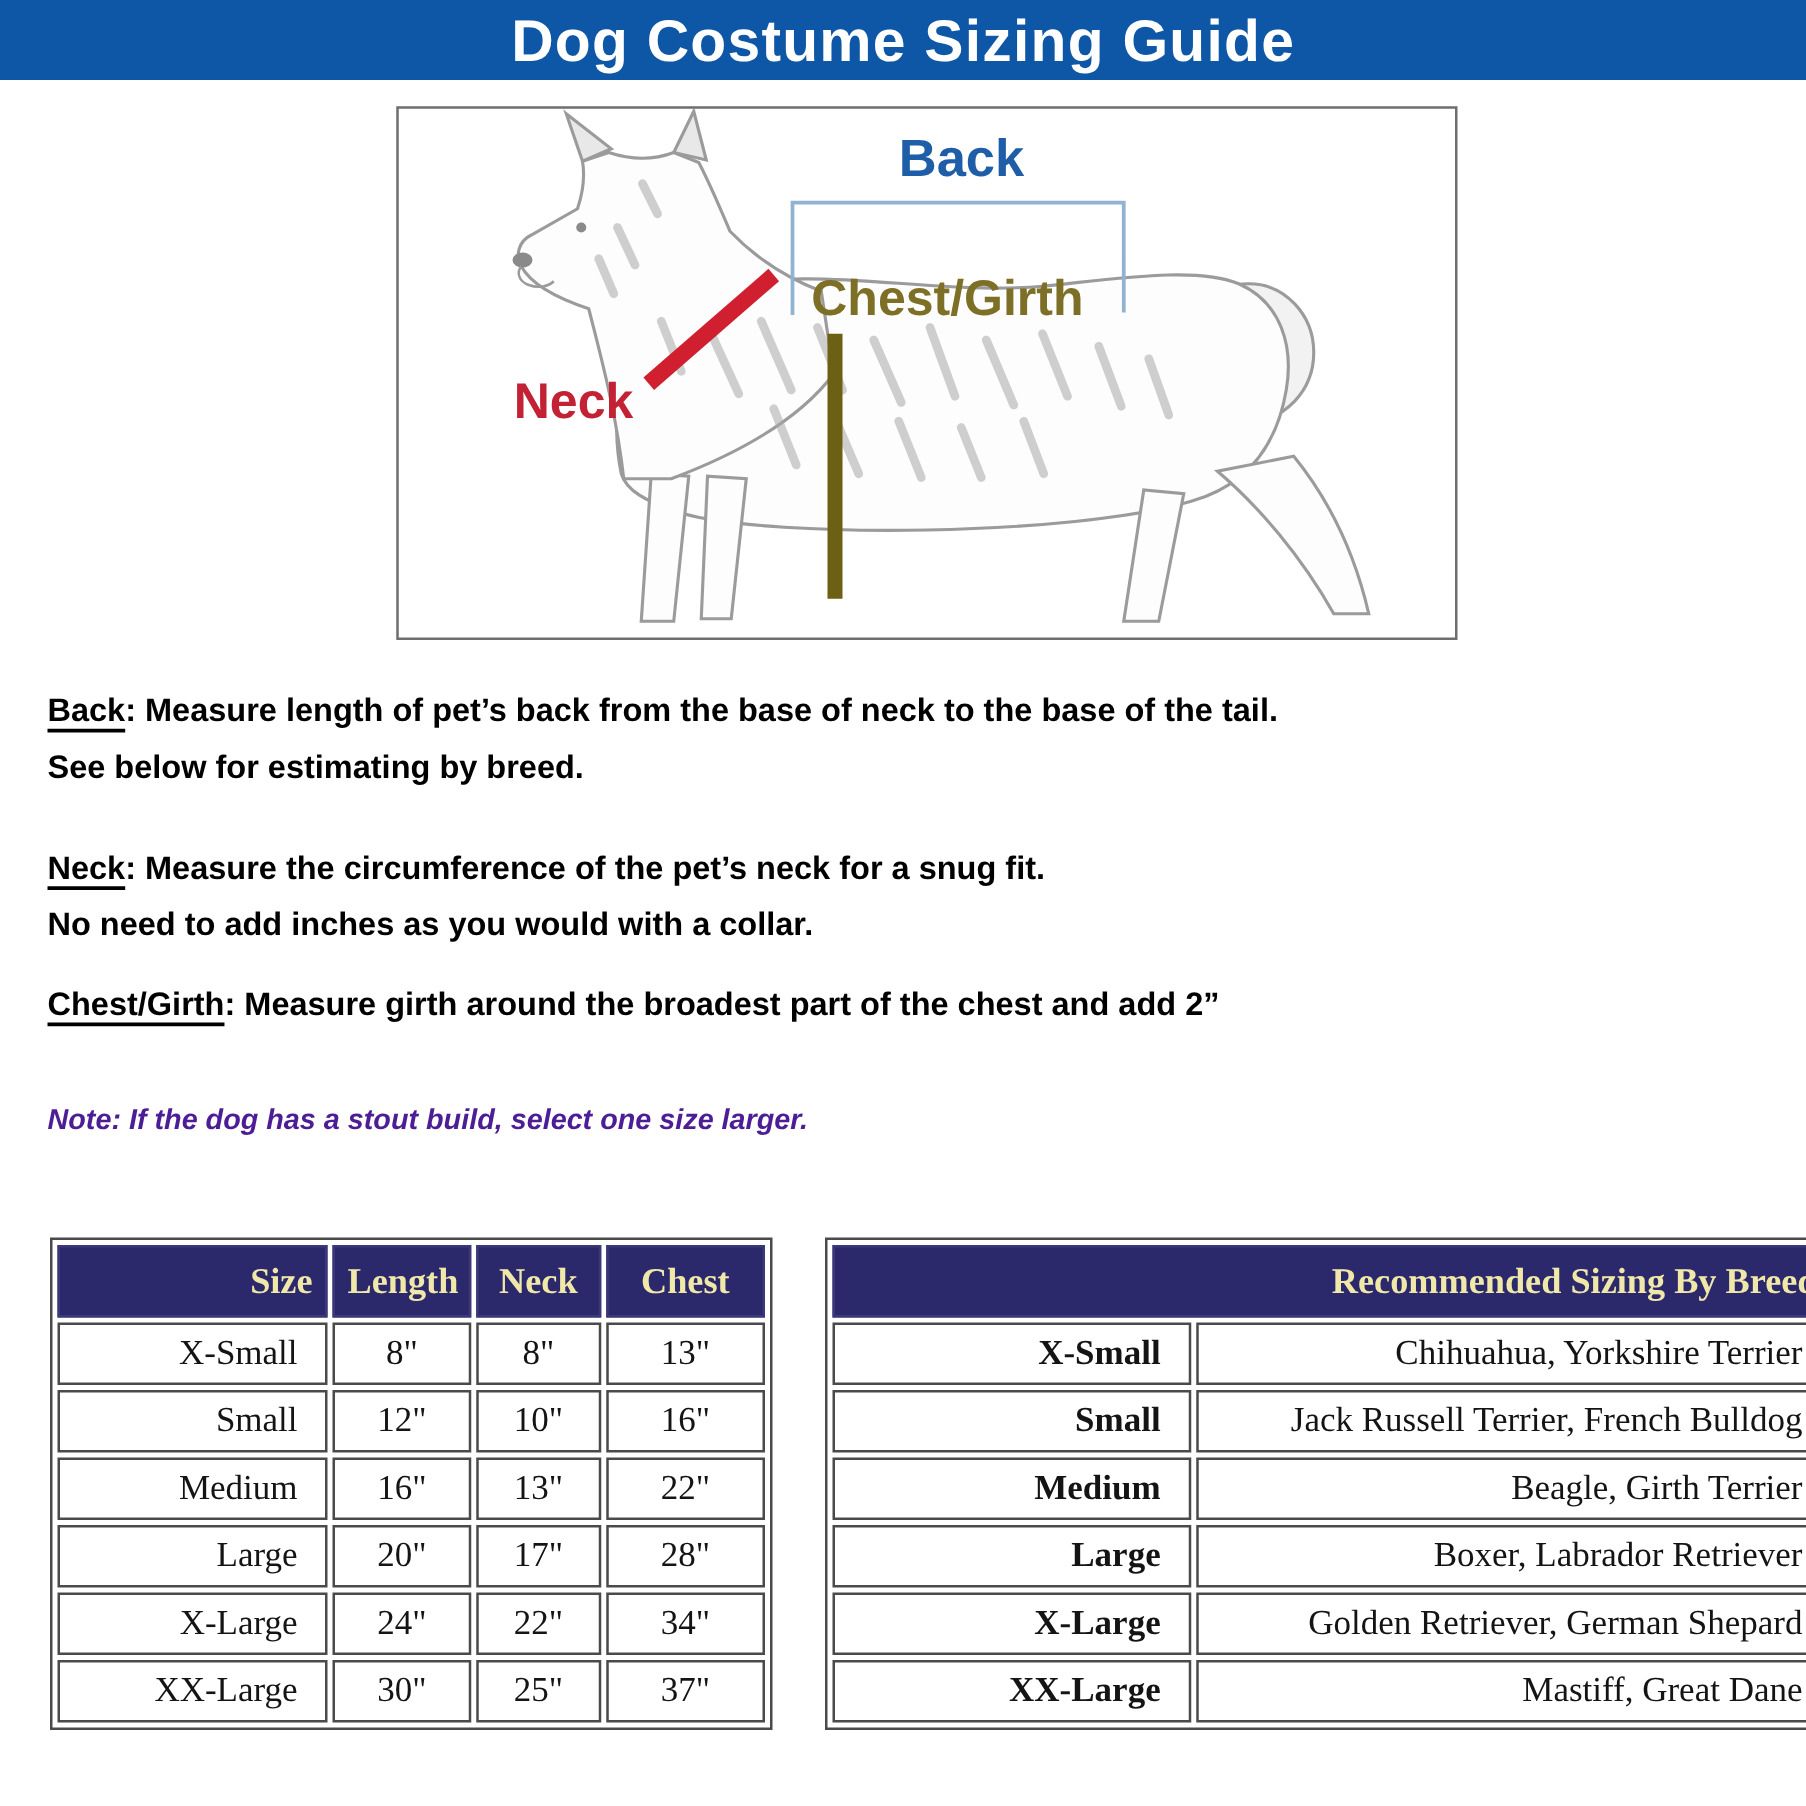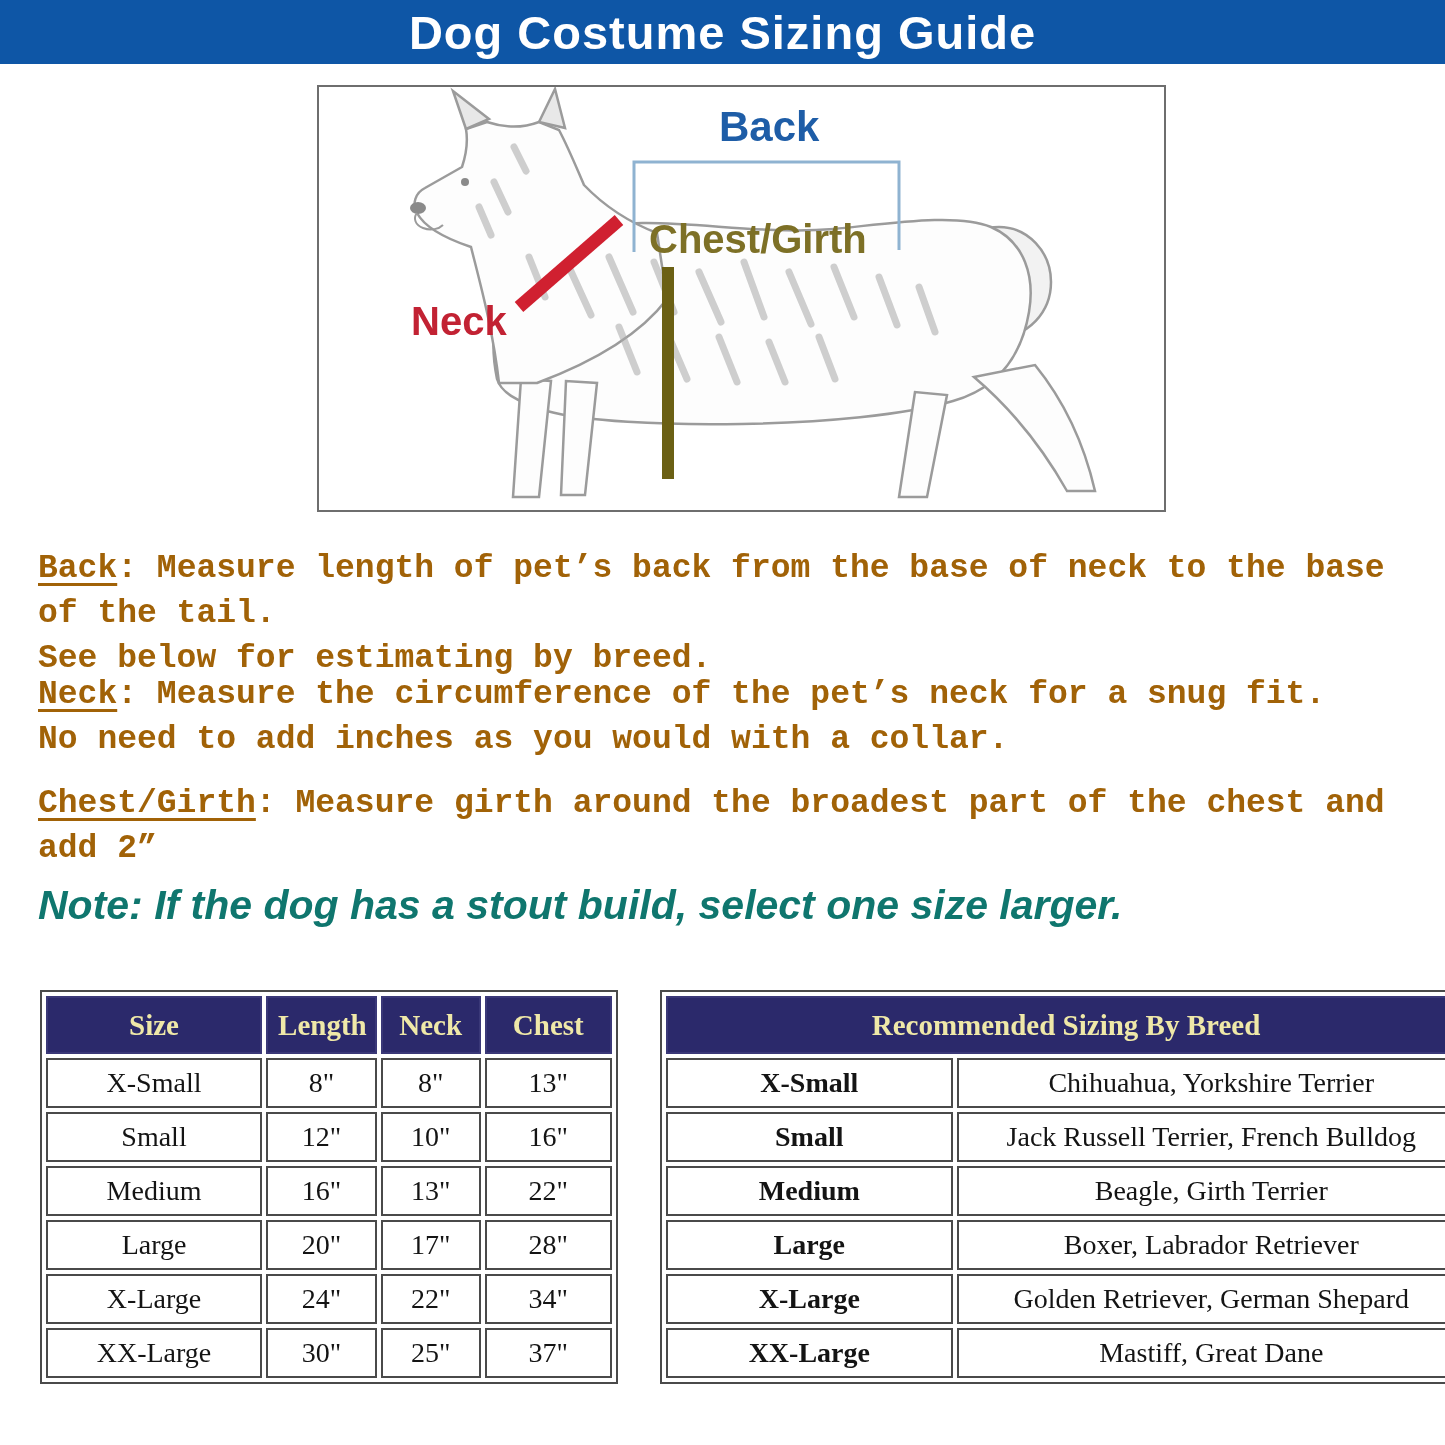--- a/index.html
+++ b/index.html
@@ -23,33 +23,33 @@
   }
   .dog-frame svg{position:absolute;left:0;top:0;}
   .fig-label{position:absolute;font-weight:bold;white-space:nowrap;}
   .fig-label.back {left:400px;top:16px; font-size:42px;color:#1e5da7;}
   .fig-label.chest{left:330px;top:130px;font-size:40px;color:#7d7026;}
   .fig-label.neck {left:92px; top:212px;font-size:40px;color:#c22233;}
 
   
   .instr{
     position:absolute;left:38px;width:1370px;
-    color:#a16207;font-size:33px;font-weight:bold;line-height:45px;font-family:Liberation Mono, monospace;
+    color:#000000;font-size:26px;font-weight:bold;line-height:45px;
   }
   .instr .term{
     text-decoration:underline;
     text-decoration-thickness:3px;
     text-underline-offset:6px;
   }
   .instr.p1{top:546px;}
   .instr.p2{top:672px;}
   .instr.p3{top:781px;}
   .note{
     position:absolute;left:38px;top:882px;width:1370px;
-    color:#0f766e;font-size:41px;font-weight:bold;font-style:italic;
+    color:#4c1d95;font-size:23px;font-weight:bold;font-style:italic;
   }
 
   
   table{
     position:absolute;top:990px;
     border-collapse:separate;border-spacing:4px;
     background:#ffffff;border:2px solid #4a4a4a;
     table-layout:fixed;
     font-family:"Liberation Serif",serif;
   }
@@ -59,21 +59,21 @@
     background:#2b296b;color:#efe8a8;
     border:2px solid #3a3878;
     font-size:29px;font-weight:bold;
     height:50px;padding:2px 10px;text-align:center;
   }
   td{
     border:2px solid #4a4a4a;color:#141414;
     font-size:28px;height:42px;padding:2px 22px;
     background:#ffffff;text-align:center;
   }
-  th.lft,td.lft{text-align:center;}
+  th.lft,td.lft{text-align:right;}
   td.bold{font-weight:bold;}
 </style>
 </head>
 <body>
 
 <div class="banner">Dog Costume Sizing Guide</div>
 
 <div class="dog-frame">
   <svg width="845" height="423" viewBox="0 0 845 423">
 

